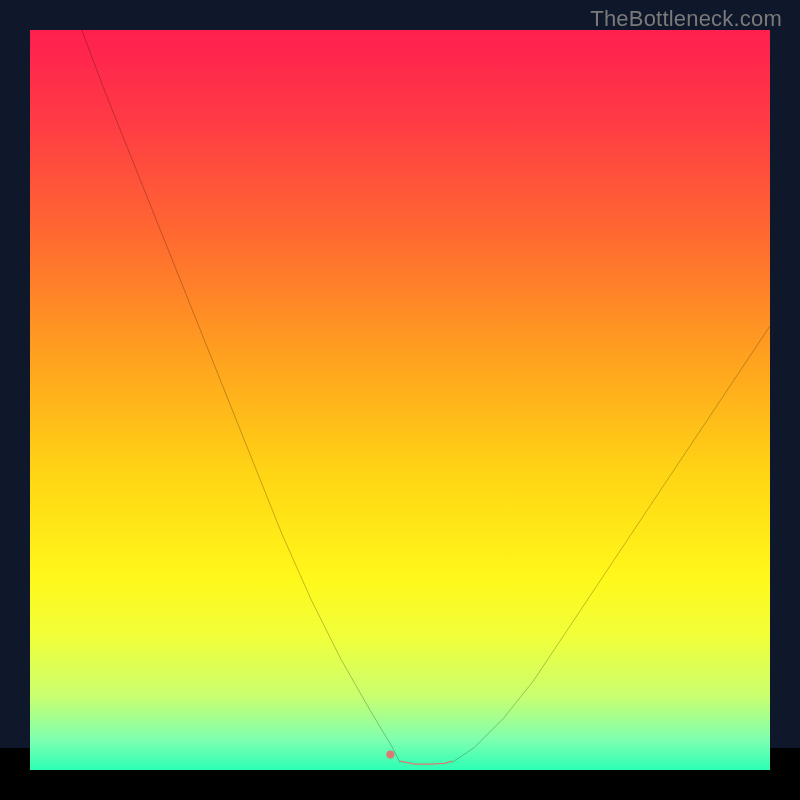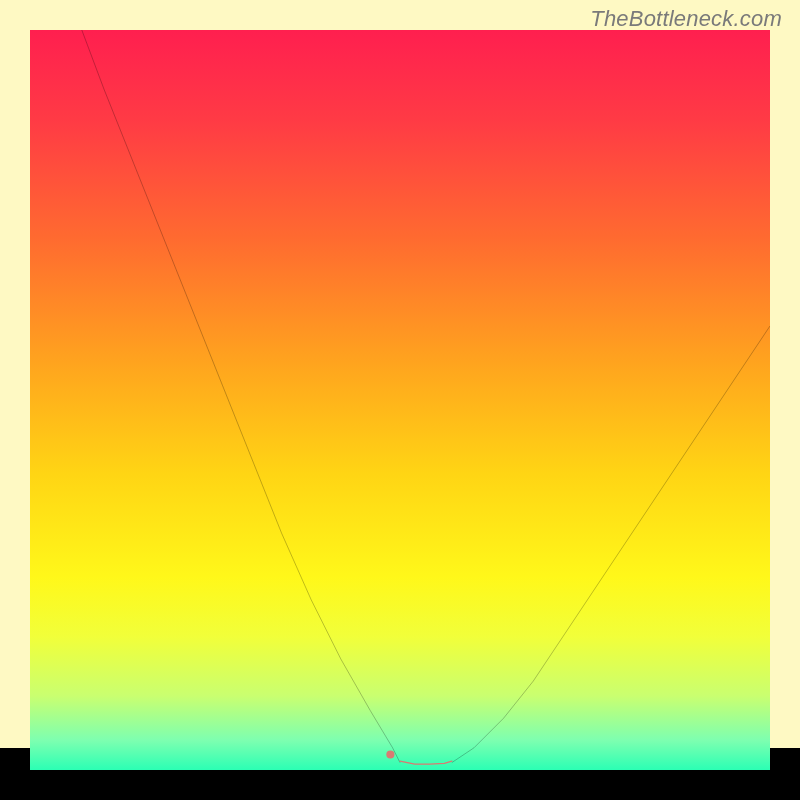--- a/index.html
+++ b/index.html
@@ -3,25 +3,24 @@
 <meta charset="utf-8">
 <style>
   html, body {
     background: #000;
     padding: 0;
     margin: 0;
     height: 100%;
     width: 100%;
   }
   .frame {
-    background: #fef9c3;
+    background: #0f172a;
     height: 748px;
     position: relative;
     width: 800px;
-    font-style: italic;
   }
   .watermark {
     top: 6px;
     position: absolute;
     letter-spacing: 0.2px;
     color: #7a7a7a;
     font-family: Arial, Helvetica, sans-serif;
     right: 18px;
     font-size: 22px;
   }

